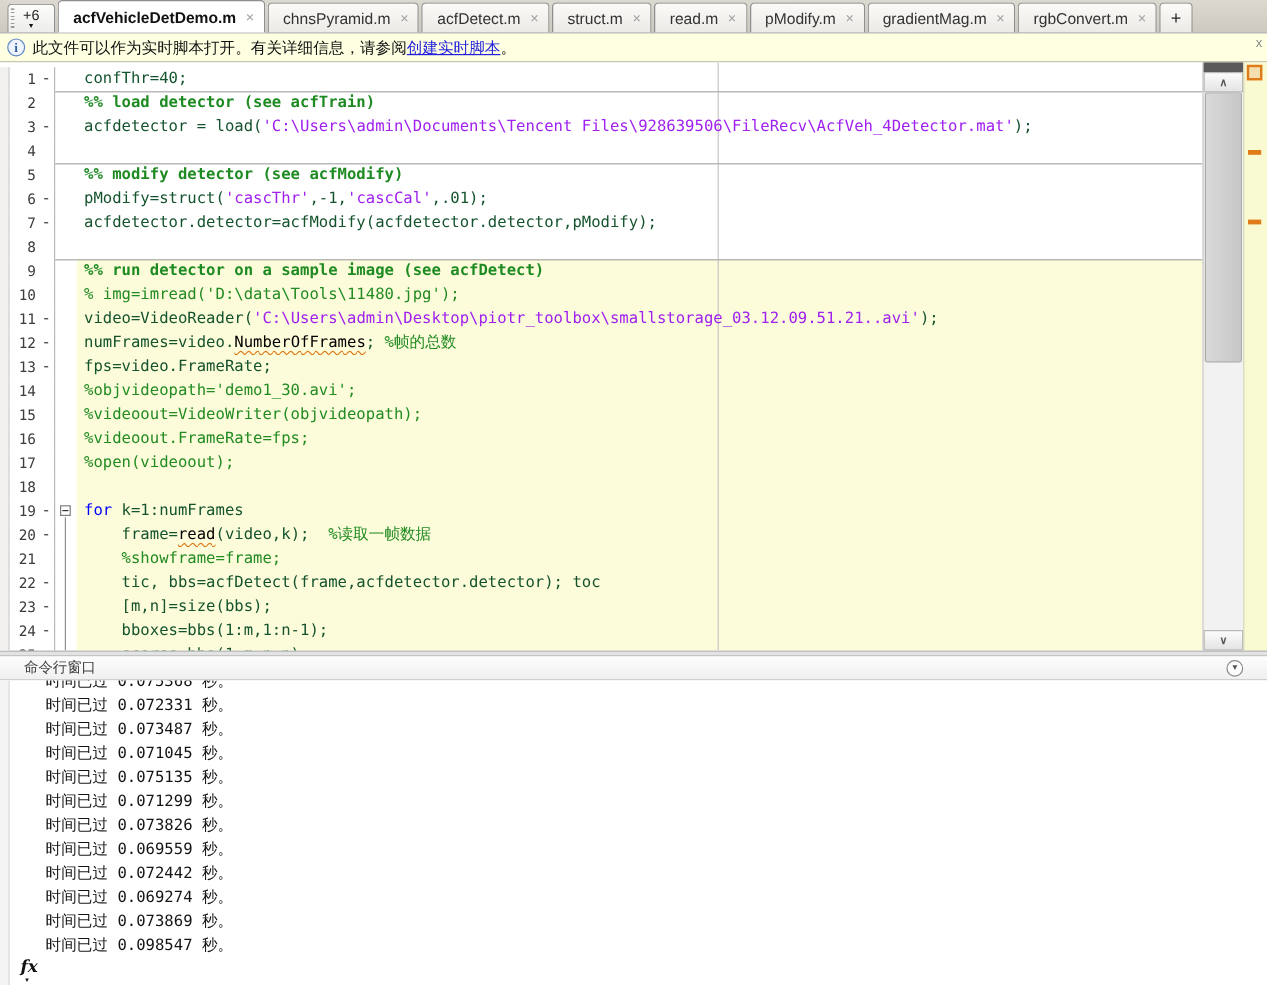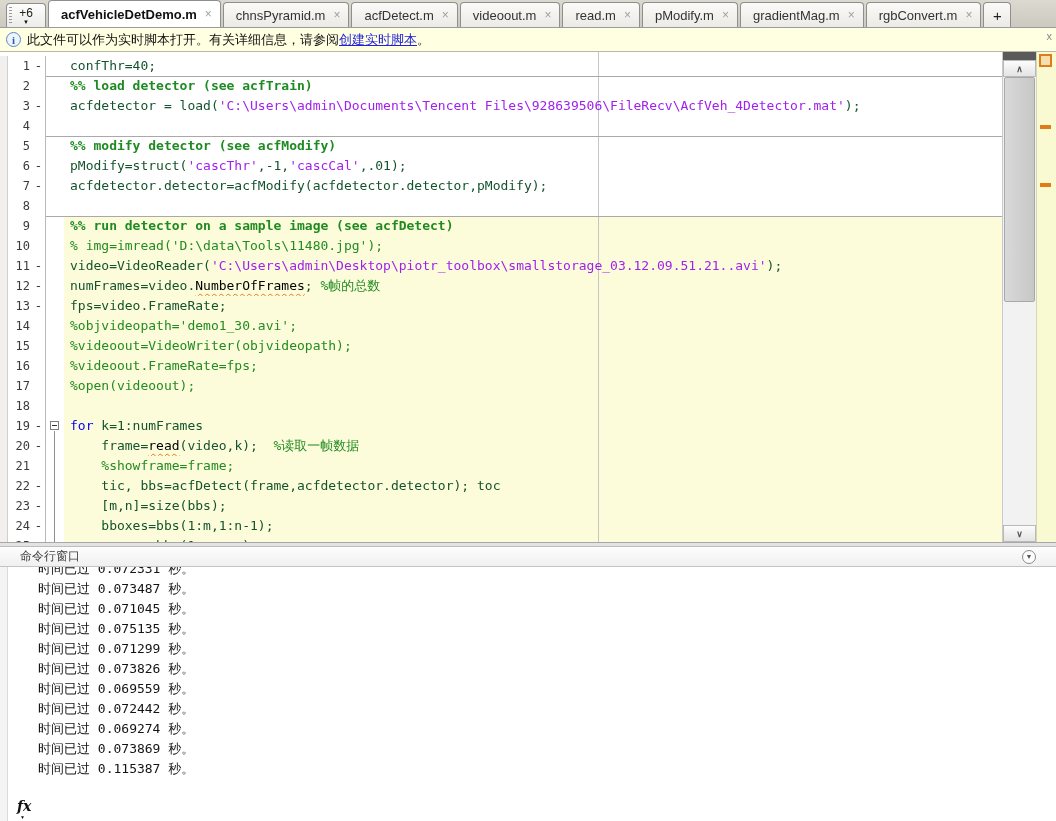--- a/index.html
+++ b/index.html
@@ -111,21 +111,21 @@
       </div>
       <div class="tab">
         <span>chnsPyramid.m</span>
         <span class="close">×</span>
       </div>
       <div class="tab">
         <span>acfDetect.m</span>
         <span class="close">×</span>
       </div>
       <div class="tab">
-        <span>videoout.m</span>
+        <span>struct.m</span>
         <span class="close">×</span>
       </div>
       <div class="tab">
         <span>read.m</span>
         <span class="close">×</span>
       </div>
       <div class="tab">
         <span>pModify.m</span>
         <span class="close">×</span>
       </div>
@@ -360,29 +360,30 @@
 
 <div class="cmd-header">
   <span>命令行窗口</span>
   <span class="spacer"></span>
   <span class="cmd-min-btn">▼</span>
 </div>
 
 <div class="cmd-body">
   <div class="cmd-strip"></div>
   <div class="cmd-lines" id="cmd-lines">
+      <div class="cmd-line">时间已过 0.075368 秒。</div>
       <div class="cmd-line">时间已过 0.072331 秒。</div>
       <div class="cmd-line">时间已过 0.073487 秒。</div>
       <div class="cmd-line">时间已过 0.071045 秒。</div>
       <div class="cmd-line">时间已过 0.075135 秒。</div>
       <div class="cmd-line">时间已过 0.071299 秒。</div>
       <div class="cmd-line">时间已过 0.073826 秒。</div>
       <div class="cmd-line">时间已过 0.069559 秒。</div>
       <div class="cmd-line">时间已过 0.072442 秒。</div>
       <div class="cmd-line">时间已过 0.069274 秒。</div>
       <div class="cmd-line">时间已过 0.073869 秒。</div>
-      <div class="cmd-line">时间已过 0.115387 秒。</div>
+      <div class="cmd-line">时间已过 0.098547 秒。</div>
     </div>
   <div class="fx-badge">
     <span class="fx">fx</span>
     <div class="caret">▼</div>
   </div>
 </div>
 
 </body></html>

